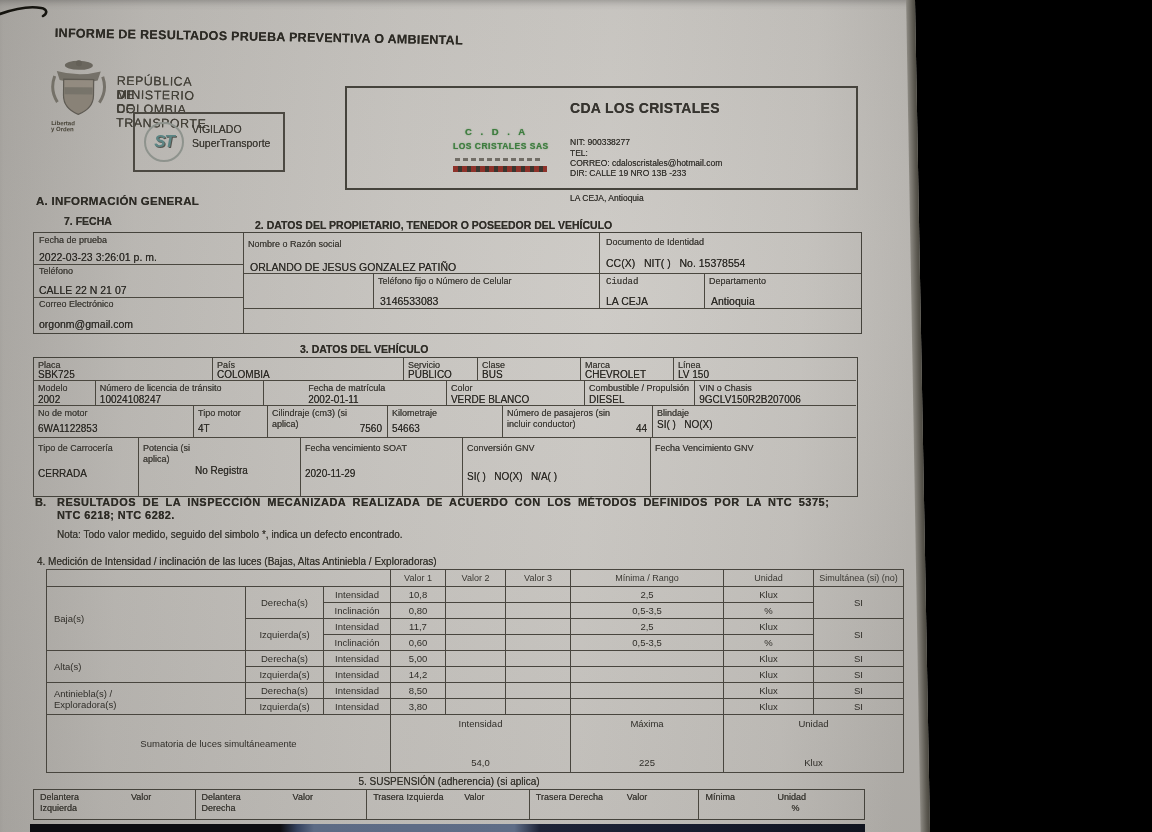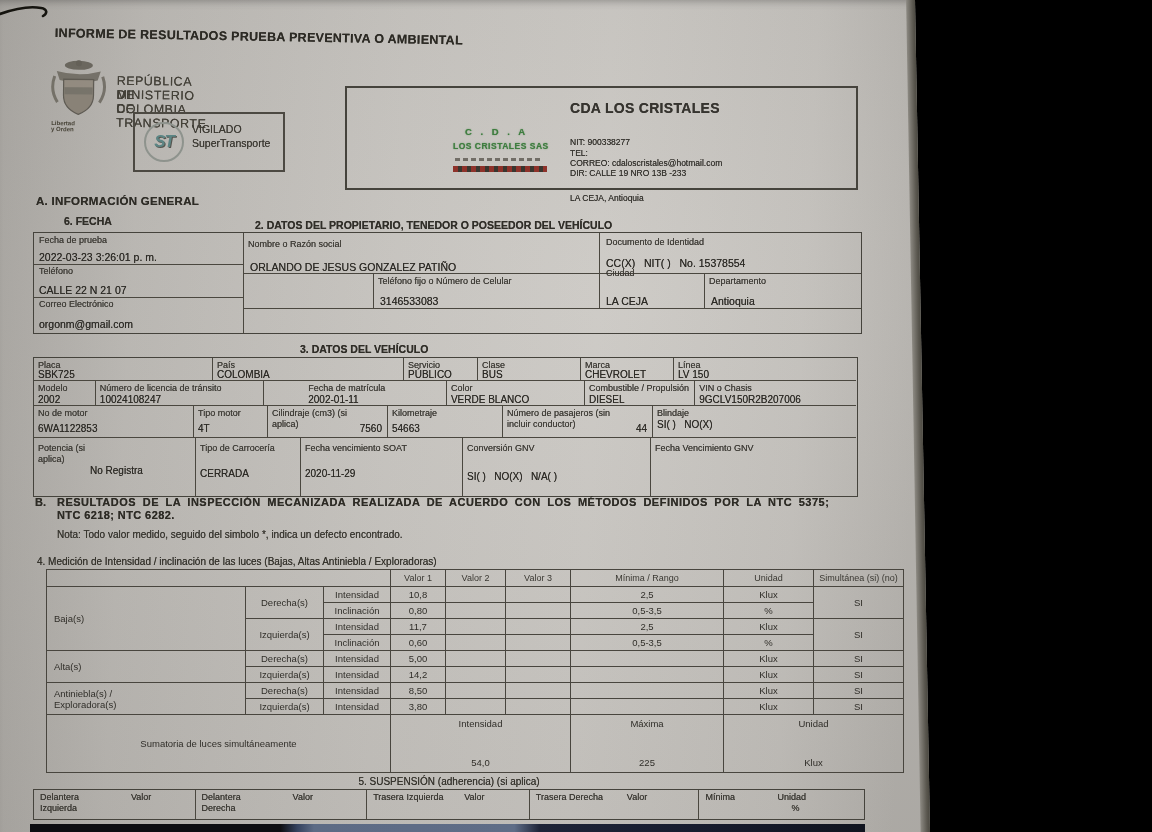--- a/index.html
+++ b/index.html
@@ -126,21 +126,21 @@
     </div>
     <div class="abs bold cda-line soft" style="left:223px;top:15px;font-size:14px;letter-spacing:.3px;">CDA LOS CRISTALES</div>
     <div class="abs cda-line soft" style="left:223px;top:49px;">NIT: 900338277</div>
     <div class="abs cda-line soft" style="left:223px;top:60px;">TEL:</div>
     <div class="abs cda-line soft" style="left:223px;top:70px;">CORREO: cdaloscristales@hotmail.com</div>
     <div class="abs cda-line soft" style="left:223px;top:80px;">DIR: CALLE 19 NRO 13B -233</div>
     <div class="abs cda-line soft" style="left:223px;top:105px;">LA CEJA, Antioquia</div>
   </div>
 
   <div class="abs bold soft" style="left:36px;top:195px;font-size:11.5px;color:#2e2c26;letter-spacing:.3px;">A. INFORMACIÓN GENERAL</div>
-  <div class="abs bold soft" style="left:64px;top:215px;font-size:10.5px;color:#302e28;">6. FECHA</div>
+  <div class="abs bold soft" style="left:64px;top:215px;font-size:10.5px;color:#302e28;">7. FECHA</div>
   <div class="abs bold soft" style="left:255px;top:219px;font-size:10.5px;color:#302e28;">2. DATOS DEL PROPIETARIO, TENEDOR O POSEEDOR DEL VEHÍCULO</div>
 
   <div class="abs boxA" style="left:33px;top:232px;width:827px;height:100px;">
     <div class="vline" style="left:209px;top:0;height:100px;"></div>
     <div class="hline" style="left:0;top:31px;width:209px;"></div>
     <div class="hline" style="left:0;top:64px;width:209px;"></div>
     <div class="hline" style="left:209px;top:40px;width:618px;"></div>
     <div class="hline" style="left:209px;top:75px;width:618px;"></div>
     <div class="vline" style="left:339px;top:40px;height:35px;"></div>
     <div class="vline" style="left:565px;top:0;height:75px;"></div>
@@ -153,21 +153,21 @@
     <div class="abs lb soft" style="left:5px;top:66px;">Correo Electrónico</div>
     <div class="abs vl soft" style="left:5px;top:85px;">orgonm@gmail.com</div>
 
     <div class="abs lb soft" style="left:214px;top:6px;">Nombre o Razón social</div>
     <div class="abs vl soft" style="left:216px;top:28px;">ORLANDO DE JESUS GONZALEZ PATIÑO</div>
     <div class="abs lb soft" style="left:344px;top:43px;">Teléfono fijo o Número de Celular</div>
     <div class="abs vl soft" style="left:346px;top:62px;">3146533083</div>
 
     <div class="abs lb soft" style="left:572px;top:4px;">Documento de Identidad</div>
     <div class="abs vl soft pre" style="left:572px;top:24px;">CC(X)   NIT( )   No. 15378554</div>
-    <div class="abs lb soft" style="left:572px;top:35px;">Ciudad</div>
+    <div class="abs lb soft" style="left:572px;top:44px;font-family:Liberation Mono, monospace;">Ciudad</div>
     <div class="abs vl soft" style="left:572px;top:62px;">LA CEJA</div>
     <div class="abs lb soft" style="left:675px;top:43px;">Departamento</div>
     <div class="abs vl soft" style="left:677px;top:62px;">Antioquia</div>
   </div>
 
   <div class="abs bold soft" style="left:300px;top:343px;font-size:10.5px;color:#2f2d27;">3. DATOS DEL VEHÍCULO</div>
 
   <div class="abs vwrap" style="left:33px;top:357px;width:825px;height:140px;">
 
     <div class="vrow" style="top:0;height:23px;width:822px;">
@@ -245,27 +245,27 @@
         <span class="lb soft" style="width:128px;display:inline-block;">Número de pasajeros (sin incluir conductor)</span>
         <span class="vl soft" style="left:auto;right:5px;top:17px;font-size:10px;">44</span>
         </div>
       <div class="vcell" style="width:203px;">
         <span class="lb soft">Blindaje</span>
         <span class="vl soft pre" style="top:13px;font-size:10px;">SI( )   NO(X)</span>
         </div>
     </div>
 
     <div class="vrow" style="top:80px;height:59px;width:822px;position:absolute;">
+      <div class="vcell" style="width:105px;">
+        <span class="lb soft" style="width:90px;display:inline-block;top:5px;">Tipo de Carrocería</span>
+        <span class="vl soft" style="top:30px;font-size:10px;">CERRADA</span>
+        </div>
       <div class="vcell" style="width:162px;">
         <span class="lb soft" style="width:62px;display:inline-block;top:5px;">Potencia (si aplica)</span>
         <span class="vl soft" style="left:56px;top:27px;font-size:10px;">No Registra</span>
-        </div>
-      <div class="vcell" style="width:105px;">
-        <span class="lb soft" style="width:90px;display:inline-block;top:5px;">Tipo de Carrocería</span>
-        <span class="vl soft" style="top:30px;font-size:10px;">CERRADA</span>
         </div>
       <div class="vcell" style="width:162px;">
         <span class="lb soft" style="top:5px;">Fecha vencimiento SOAT</span>
         <span class="vl soft" style="top:30px;font-size:10px;">2020-11-29</span>
         </div>
       <div class="vcell" style="width:188px;">
         <span class="lb soft" style="top:5px;">Conversión GNV</span>
         <span class="vl soft pre" style="top:33px;font-size:10px;">SI( )   NO(X)   N/A( )</span>
         </div>
       <div class="vcell" style="width:205px;">

